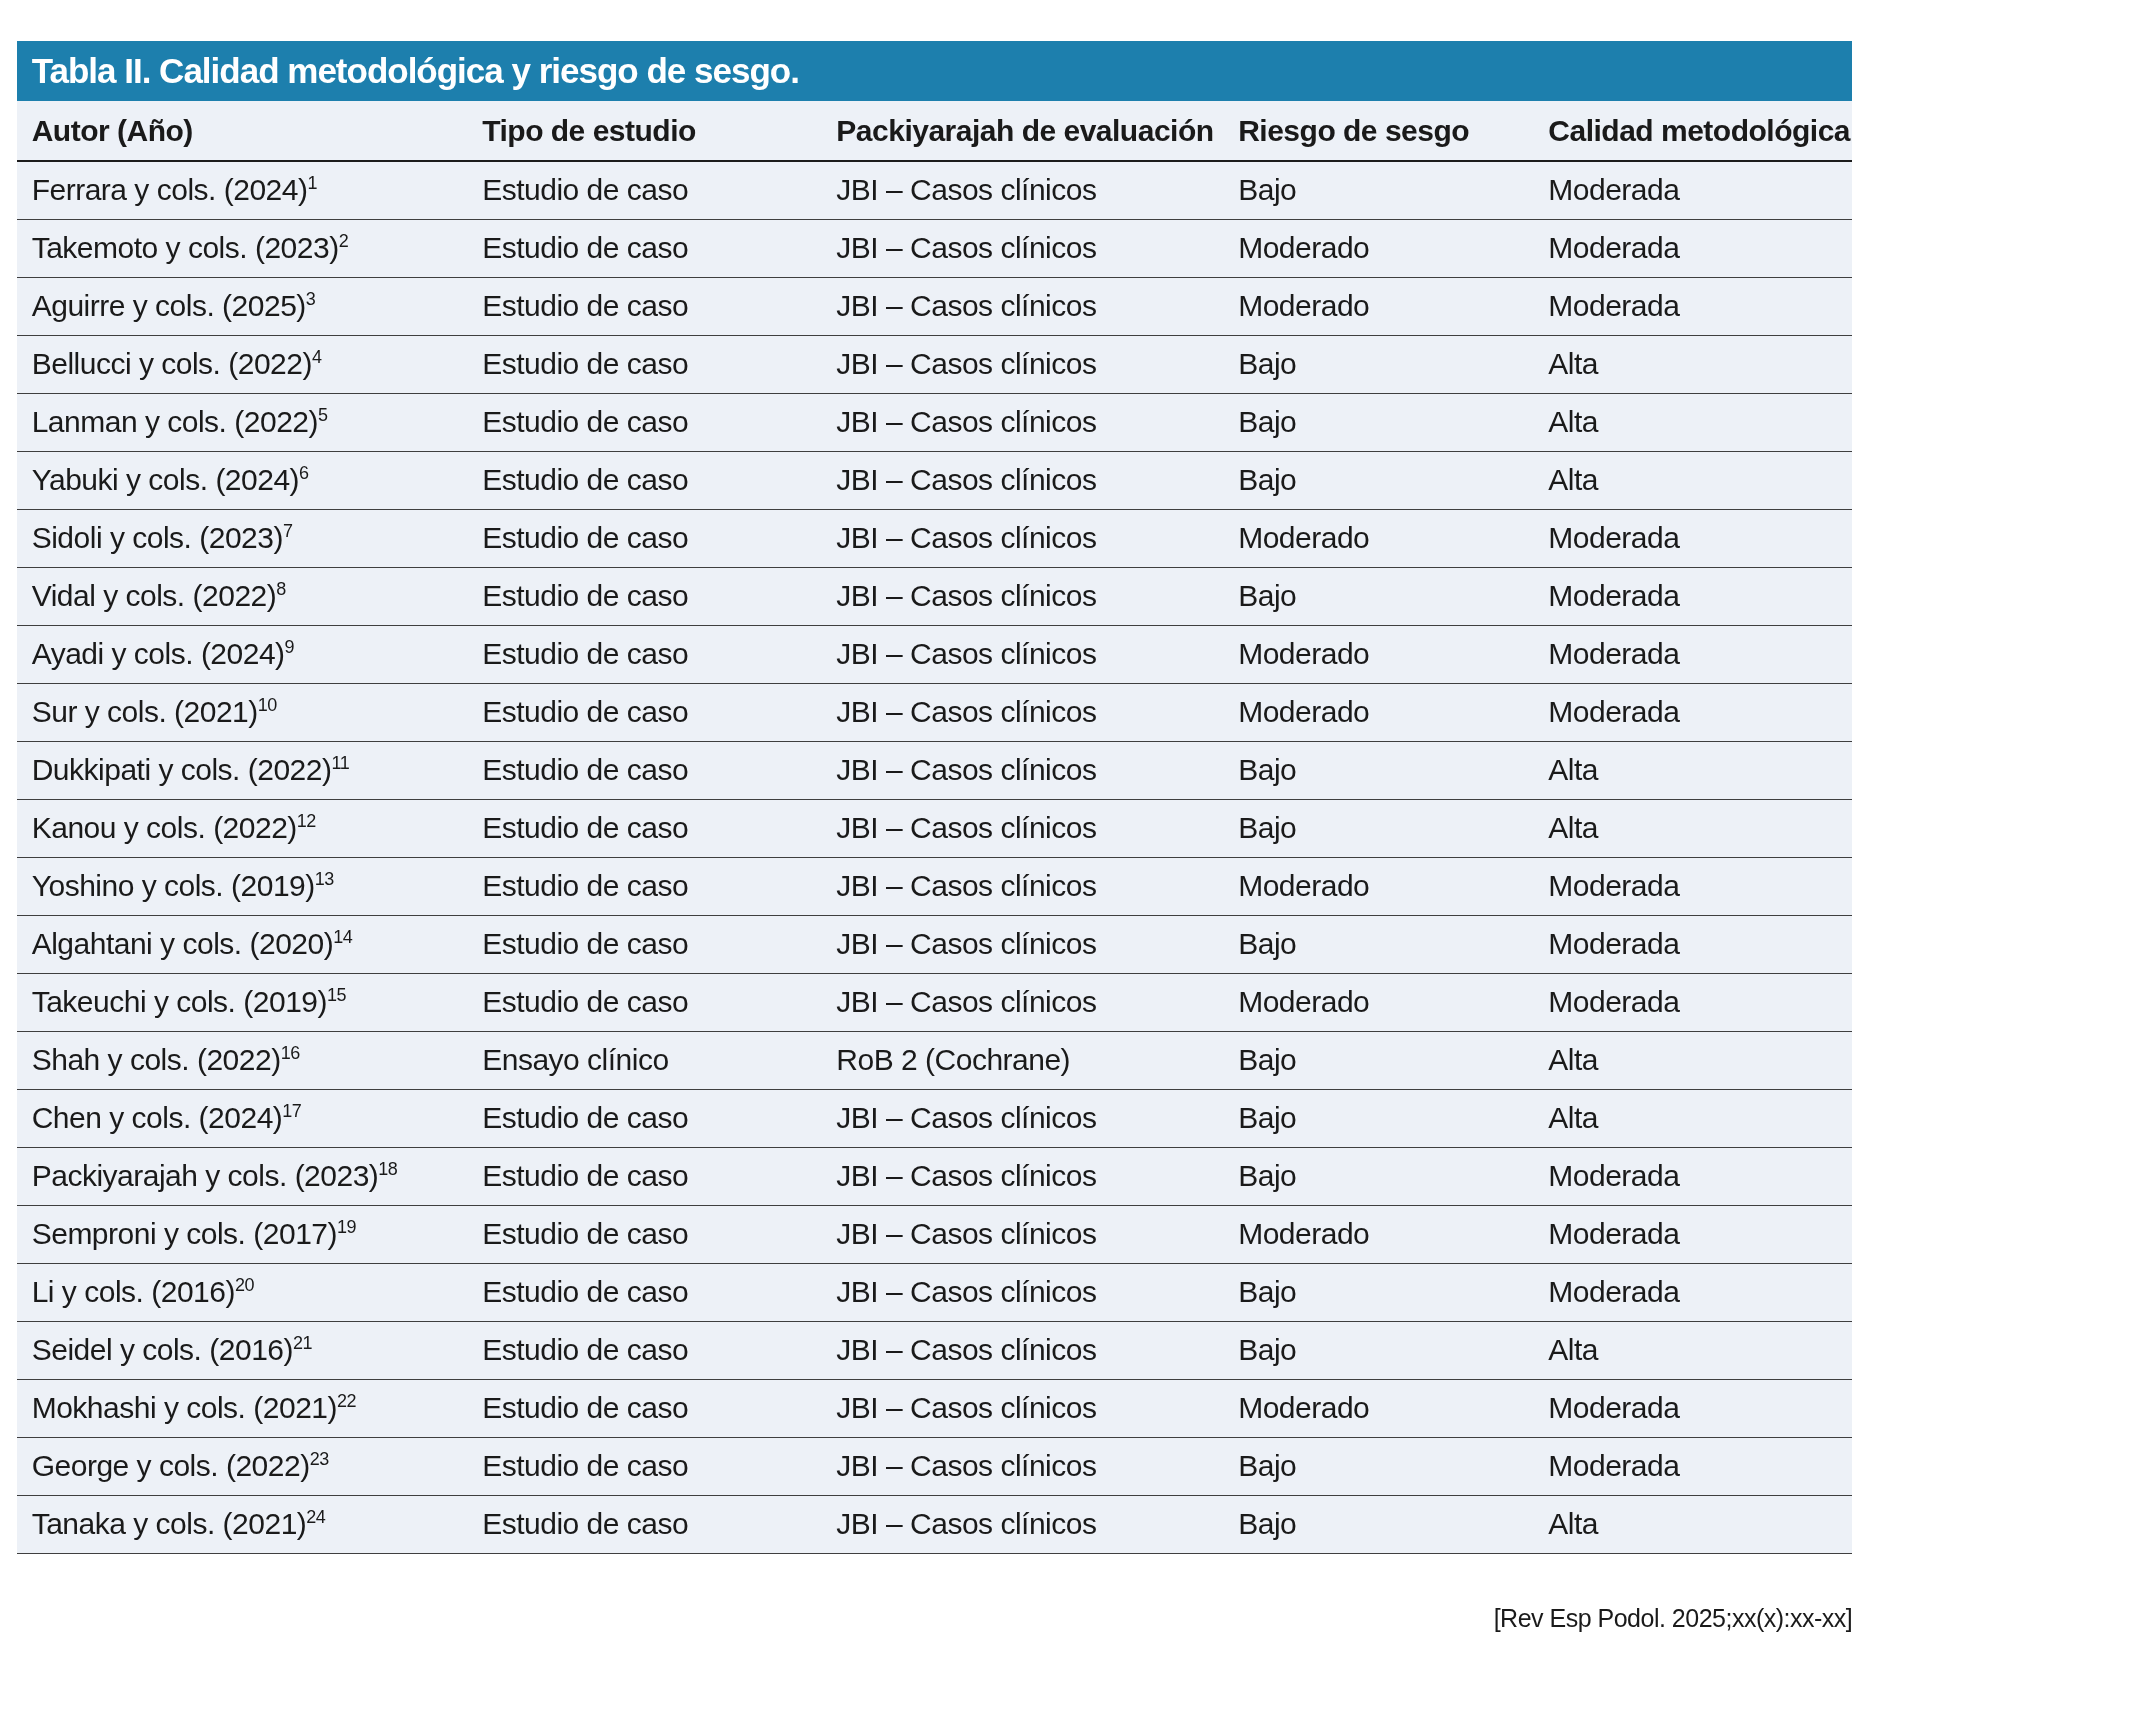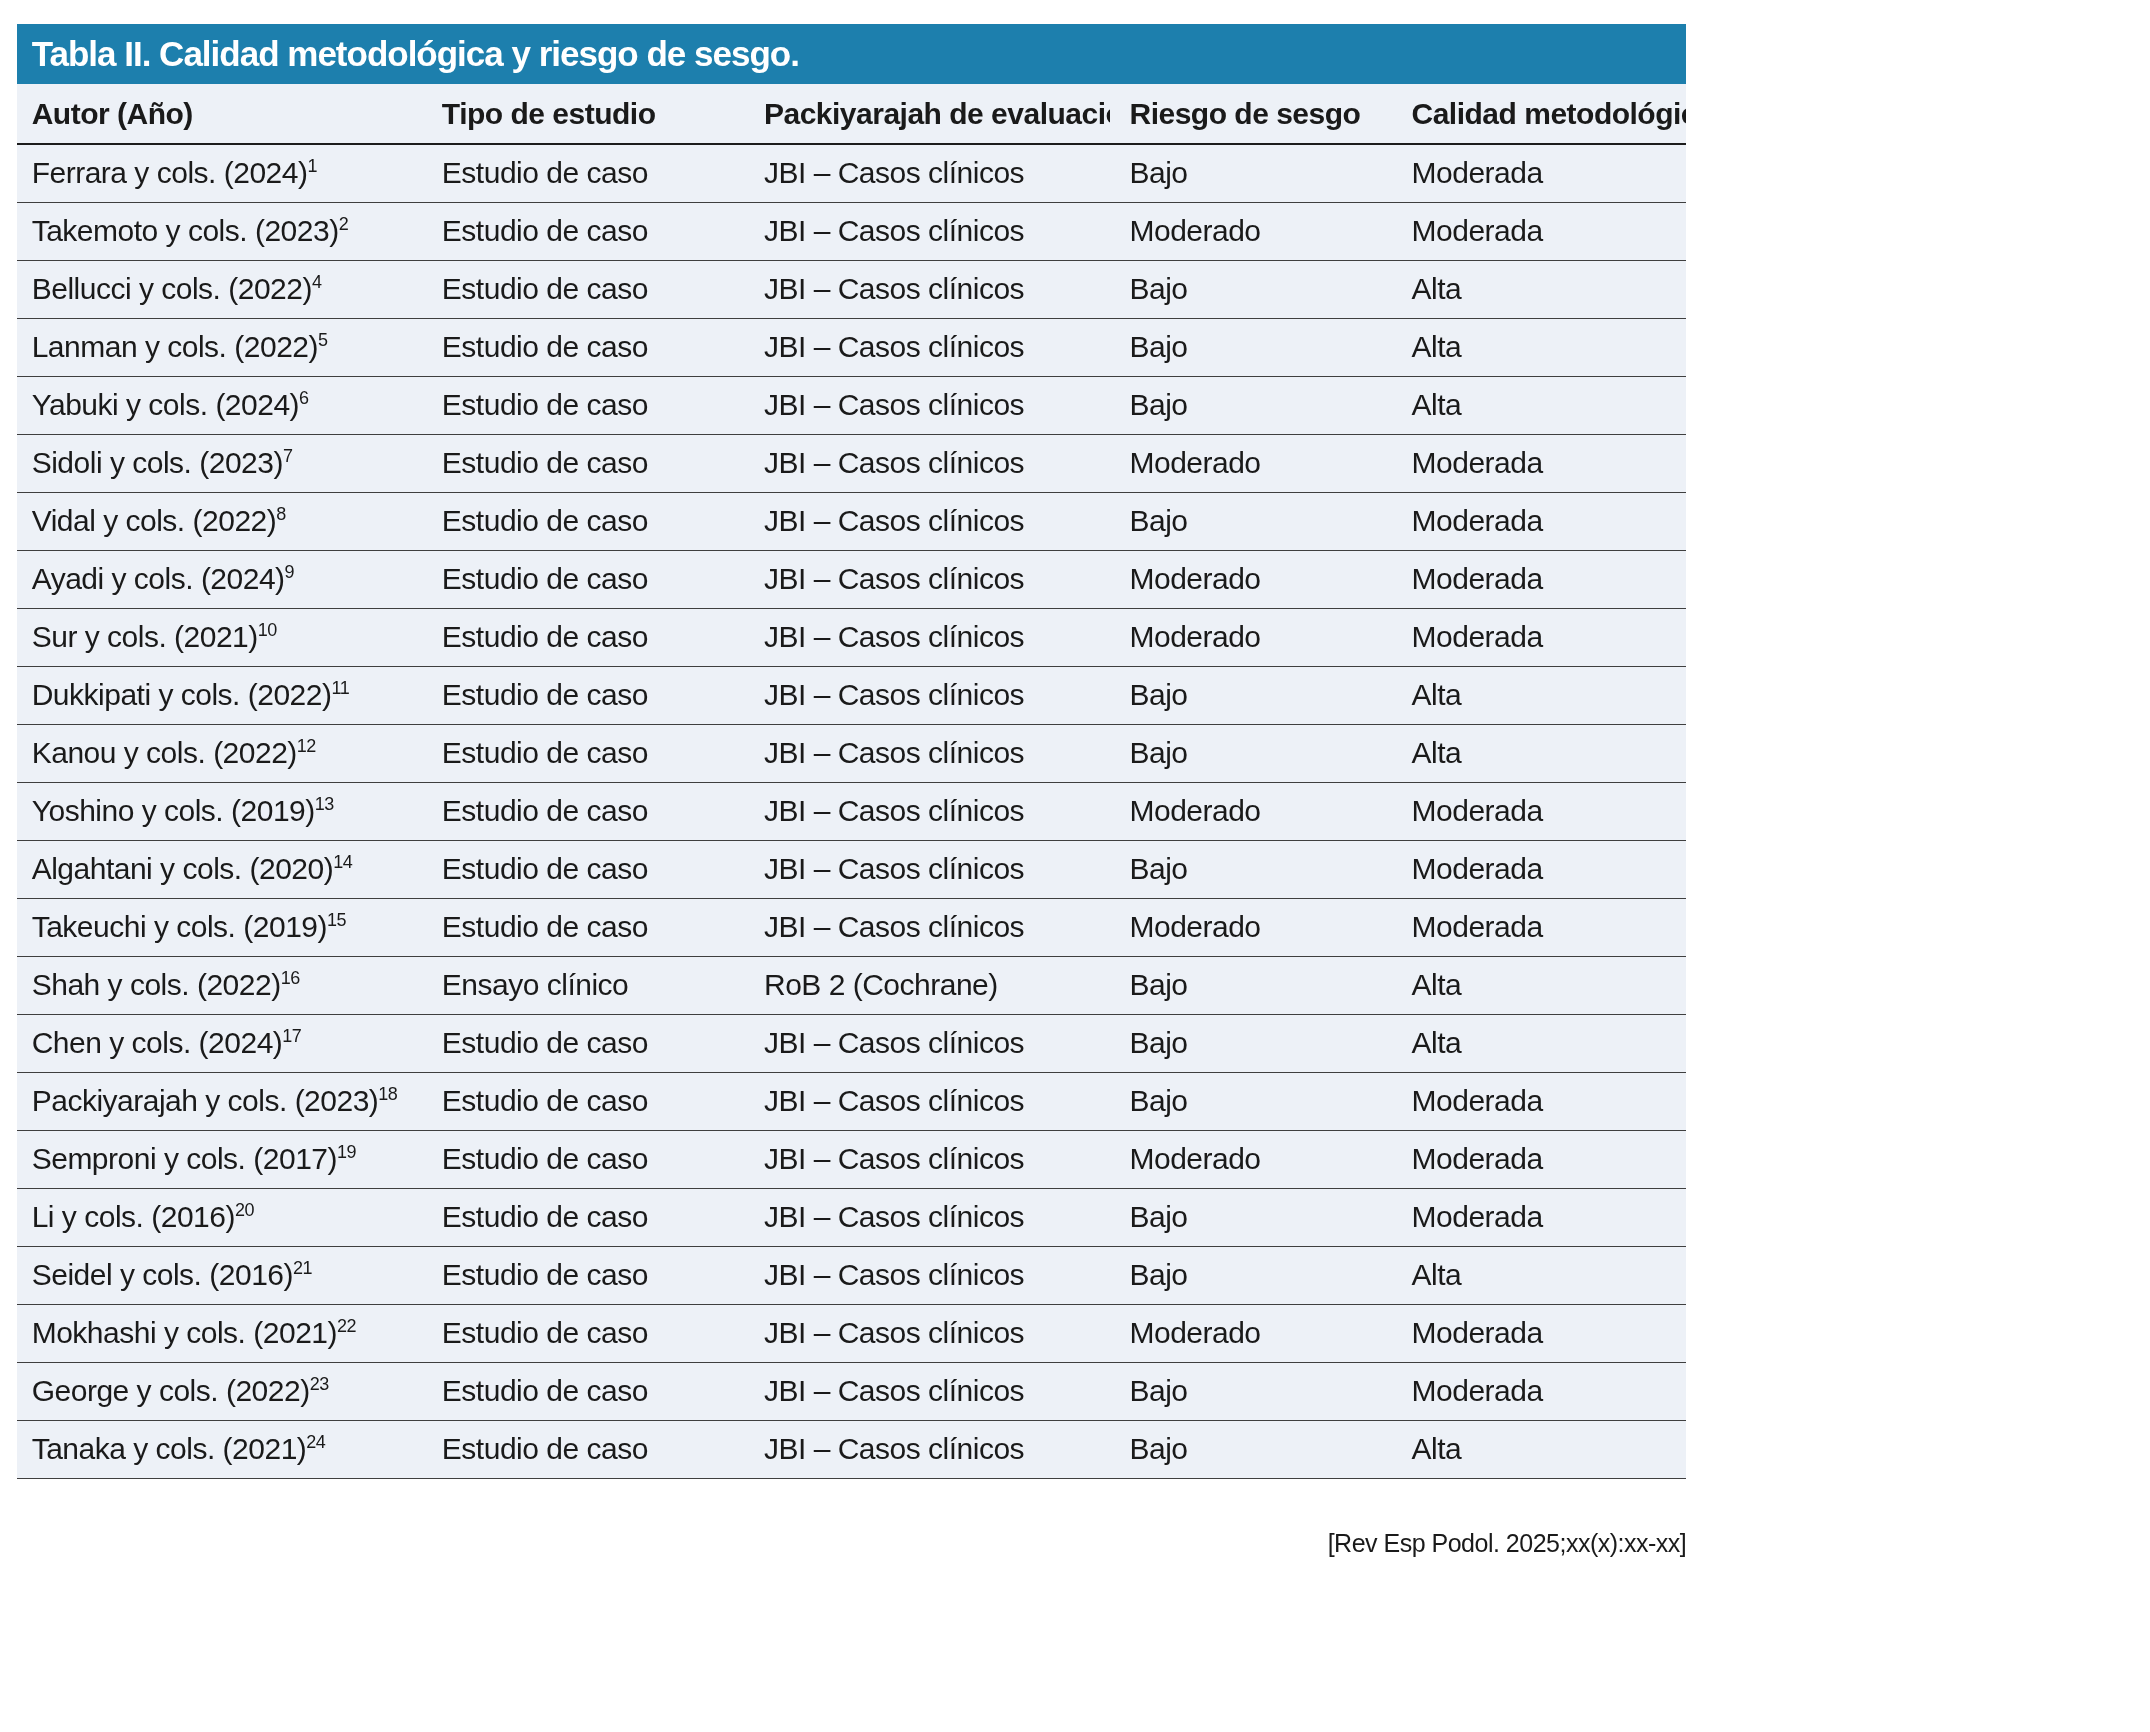--- a/index.html
+++ b/index.html
@@ -12,22 +12,22 @@
   .page {
     position: relative;
     width: 2150px;
     height: 1732px;
     background: #ffffff;
     overflow: hidden;
   }
   .table-wrap {
     position: absolute;
     left: 17.3px;
-    top: 24px;
-    width: 1669px;
+    top: 41px;
+    width: 1835px;
   }
   .title-bar {
     background: #1d7fad;
     height: 60px;
     display: flex;
     align-items: center;
     padding-left: 14.4px;
     box-sizing: border-box;
   }
   .title-bar .title-text {
@@ -115,20 +115,27 @@
             <td>Moderada</td>
           </tr>
           <tr>
             <td>Takemoto y cols. (2023)<sup>2</sup></td>
             <td>Estudio de caso</td>
             <td>JBI – Casos clínicos</td>
             <td>Moderado</td>
             <td>Moderada</td>
           </tr>
           <tr>
+            <td>Aguirre y cols. (2025)<sup>3</sup></td>
+            <td>Estudio de caso</td>
+            <td>JBI – Casos clínicos</td>
+            <td>Moderado</td>
+            <td>Moderada</td>
+          </tr>
+          <tr>
             <td>Bellucci y cols. (2022)<sup>4</sup></td>
             <td>Estudio de caso</td>
             <td>JBI – Casos clínicos</td>
             <td>Bajo</td>
             <td>Alta</td>
           </tr>
           <tr>
             <td>Lanman y cols. (2022)<sup>5</sup></td>
             <td>Estudio de caso</td>
             <td>JBI – Casos clínicos</td>

